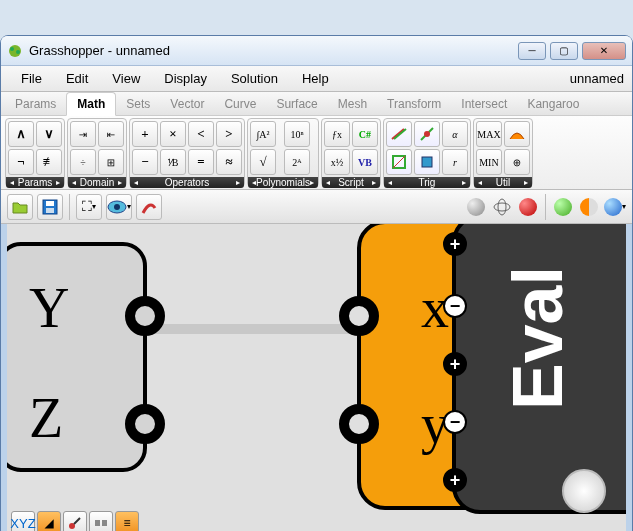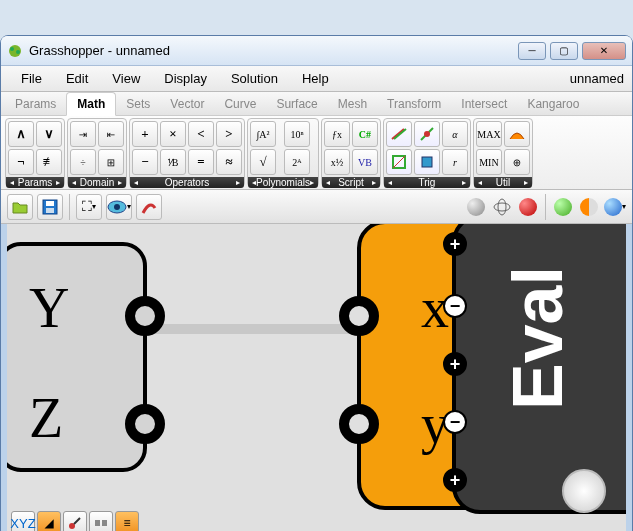--- a/index.html
+++ b/index.html
@@ -162,21 +162,21 @@
           <span class="arr">◂</span>
           <span>Polynomials</span>
           <span class="arr">▸</span>
         </div>
     </div>
     <div class="ribgroup">
       <div class="ribicons">
         <div class="ribicon small" style="">ƒx</div>
         <div class="ribicon small">x½</div>
         <div class="ribicon small" style="color:#0a0;font-weight:bold">C#</div>
-        <div class="ribicon small" style="color:#22a;font-weight:normal">VB</div>
+        <div class="ribicon small" style="color:#22a;font-weight:bold">VB</div>
       </div>
       <div class="riblabel">
           <span class="arr">◂</span>
           <span>Script</span>
           <span class="arr">▸</span>
         </div>
     </div>
     <div class="ribgroup">
       <div class="ribicons">
         <div class="ribicon color">

